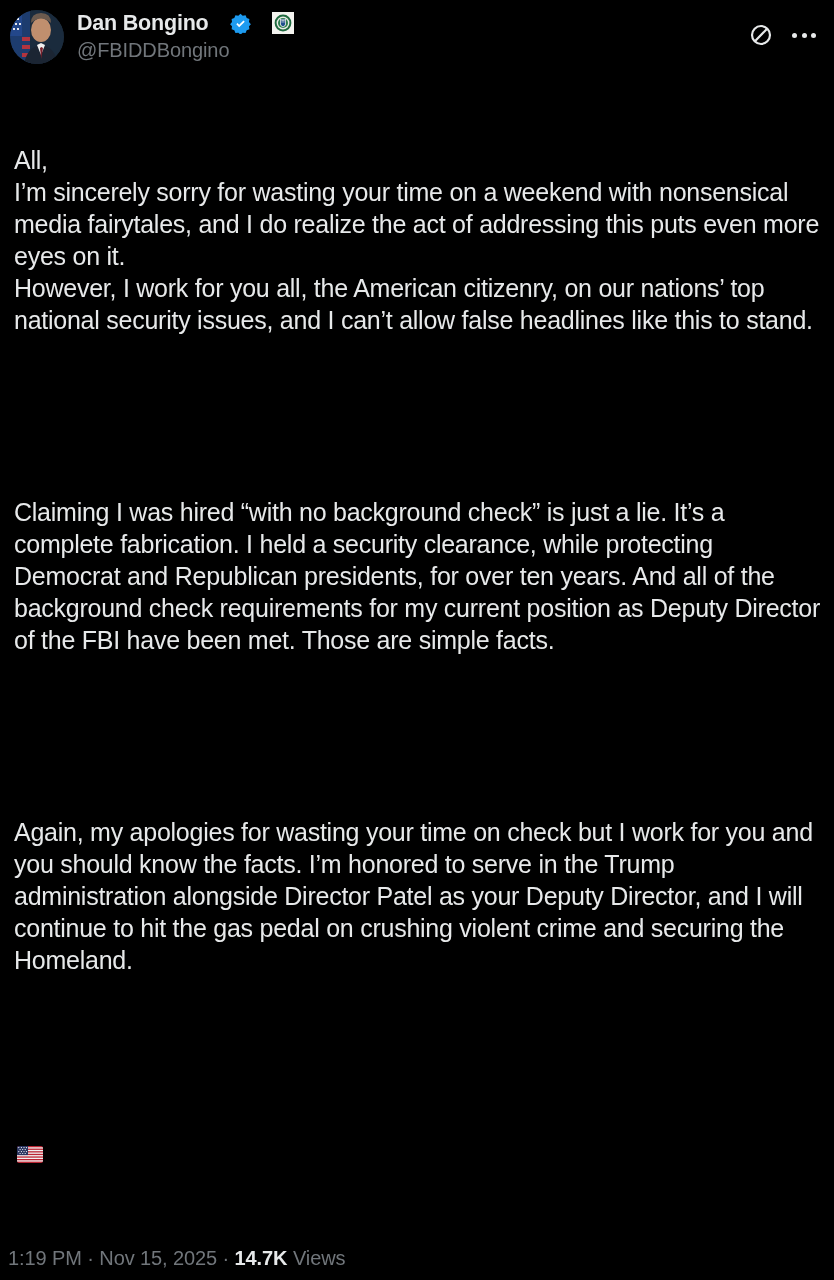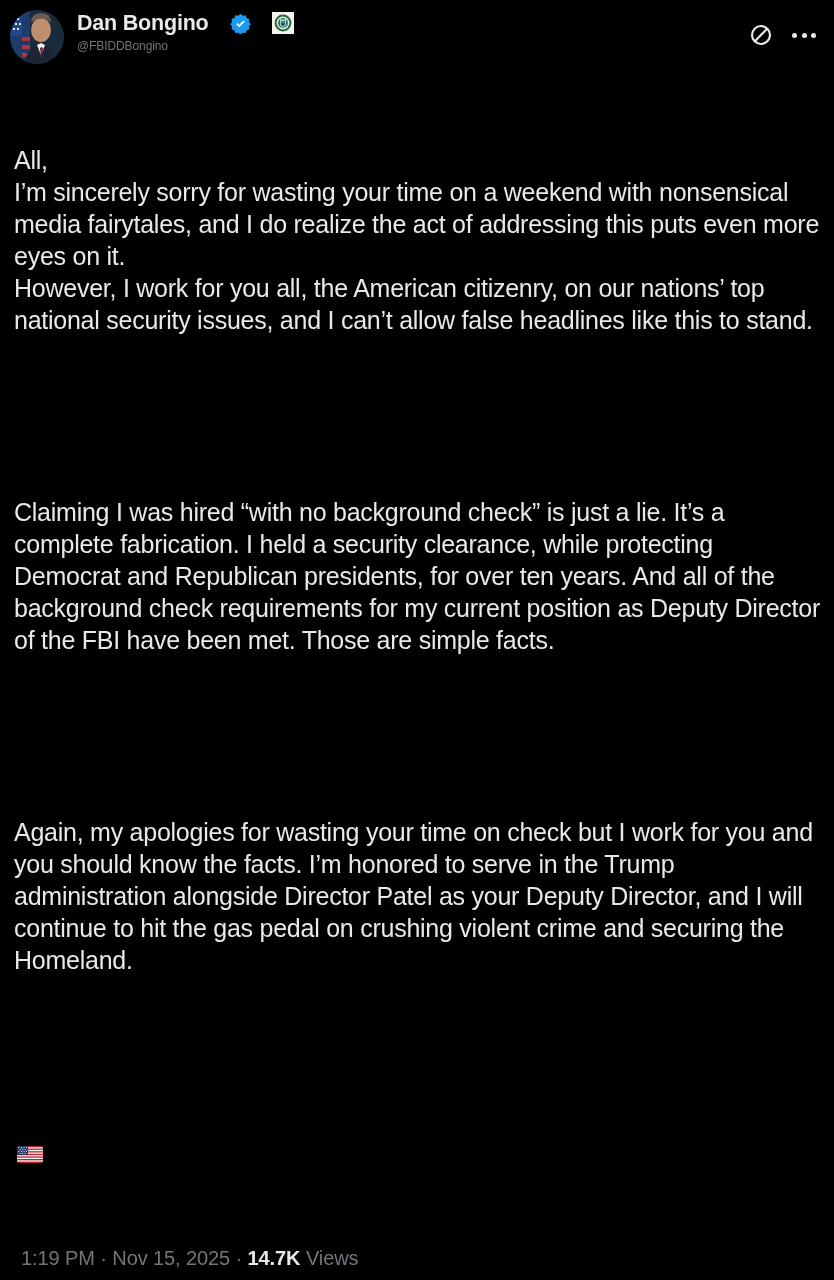--- a/index.html
+++ b/index.html
@@ -64,21 +64,21 @@
     width: 22px; height: 22px;
     display: inline-block;
     border-radius: 2px;
     background: #f2f2ef;
     position: relative;
     flex: 0 0 22px;
   }
   .seal-emoji svg { display:block; width:22px; height:22px; }
 
   .handle {
-    font-size: 12px;
+    font-size: 20px;
     color: #71767b;
     margin-top: 3px;
     letter-spacing: -0.1px;
   }
 
   .header-actions {
     margin-left: auto;
     display: flex;
     align-items: center;
     gap: 18px;
@@ -126,21 +126,21 @@
     vertical-align: -2px;
     margin-left: 3px;
     border-radius: 2px;
     overflow: hidden;
   }
   .flag svg { display: block; width: 26px; height: 17px; }
 
   
   .tweet-meta {
     position: absolute;
-    left: 21px;
+    left: 8px;
     bottom: 10px;
     font-size: 20px;
     color: #71767b;
     letter-spacing: -0.1px;
   }
   .tweet-meta .views-count {
     color: #e7e9ea;
     font-weight: bold;
   }
   .tweet-meta .sep { color: #71767b; }

